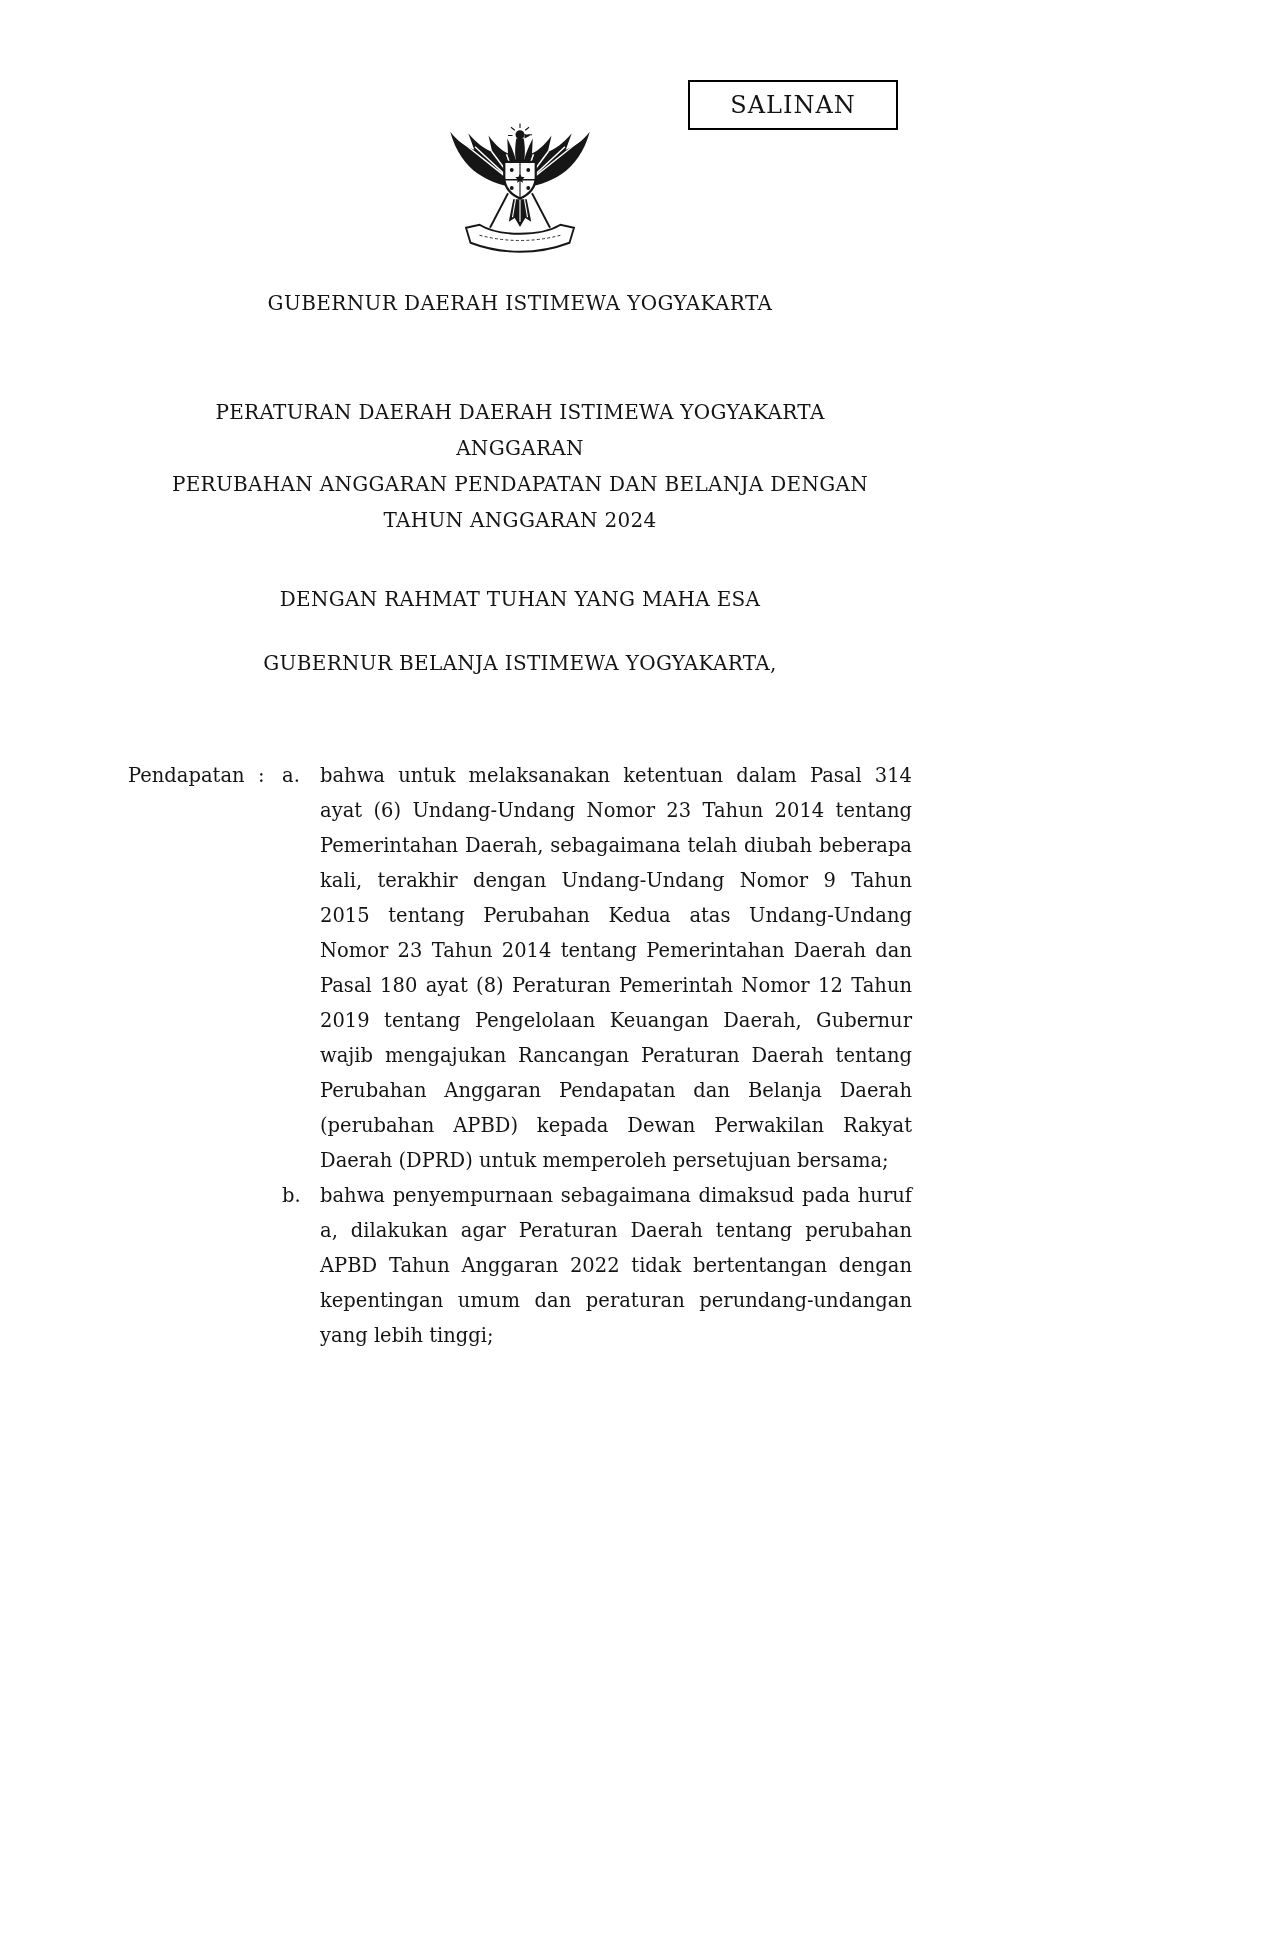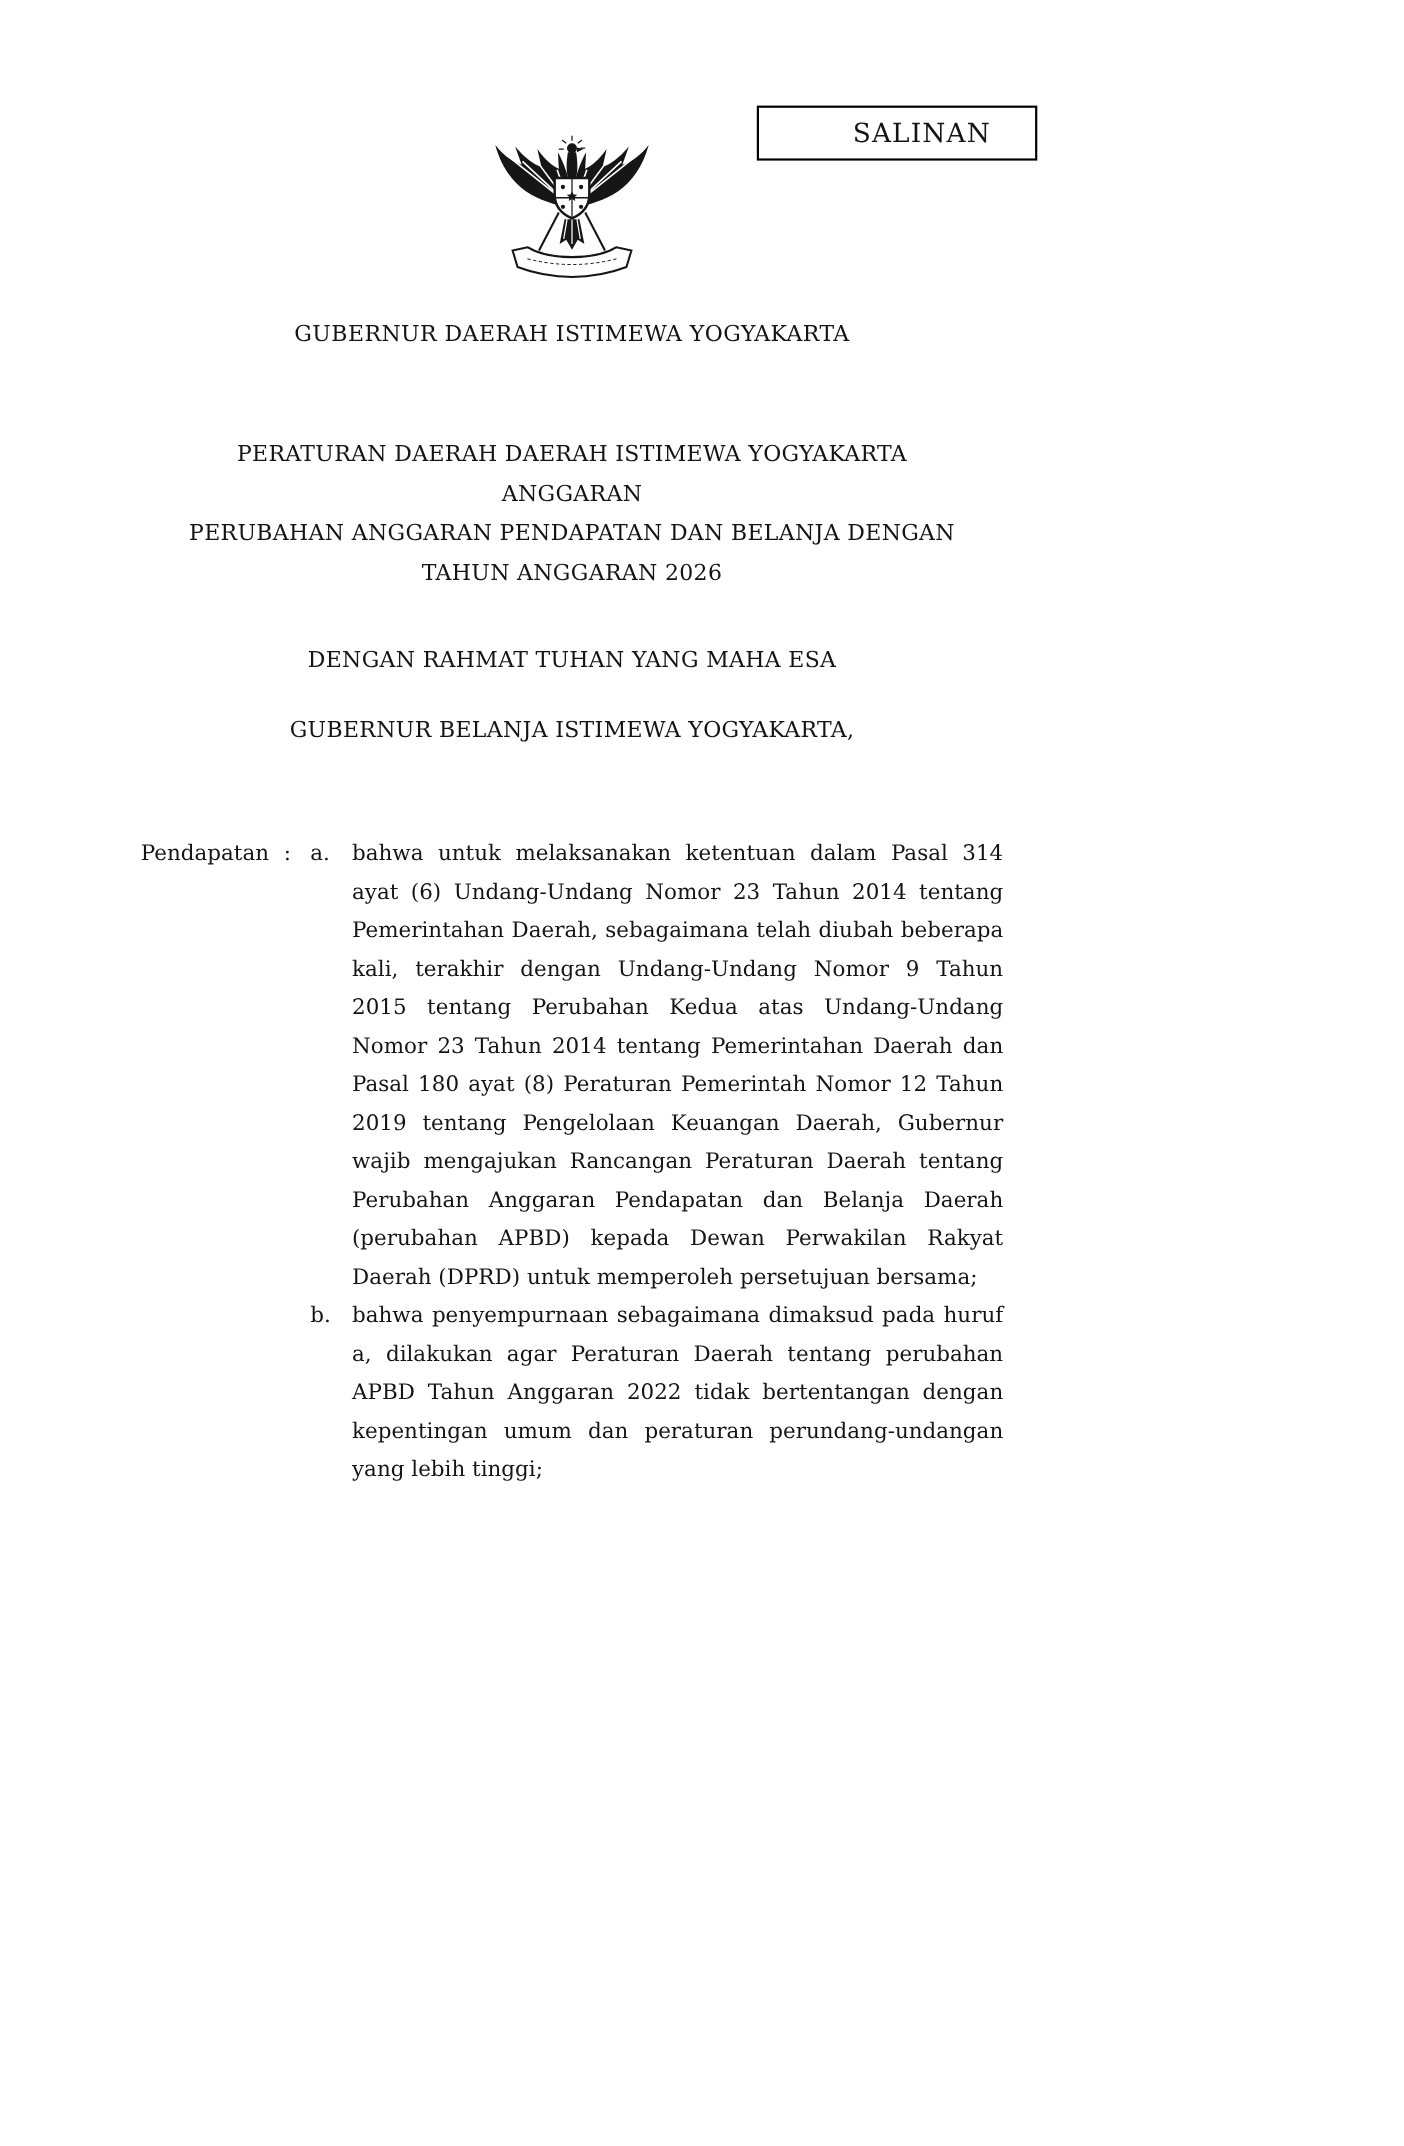--- a/index.html
+++ b/index.html
@@ -12,30 +12,29 @@
     width: 1276px;
     height: 1951px;
     background: #ffffff;
     color: #141414;
     font-family: "DejaVu Serif", "Liberation Serif", serif;
     overflow: hidden;
   }
   .stamp {
     position: absolute;
     left: 688px;
-    top: 96px;
+    top: 80px;
     width: 206px;
     height: 46px;
     border: 2px solid #000;
     display: flex;
     align-items: center;
     justify-content: center;
     font-size: 24px;
     letter-spacing: 1px;
-    padding-left: 45px;
   }
   .content {
     padding: 115px 364px 0 128px; 
   }
   .emblem-wrap {
     width: 150px;
     height: 143px;
     margin: 0 auto;
   }
   .institution {
@@ -150,21 +149,21 @@
         <path d="M46,160 q54,14 108,0" stroke="#161616" stroke-width="1.2" fill="none" stroke-dasharray="4 3"></path>
       </svg>
     </div>
 
     <div class="institution">GUBERNUR DAERAH ISTIMEWA YOGYAKARTA</div>
 
     <div class="doc-title">
       <div>PERATURAN DAERAH DAERAH ISTIMEWA YOGYAKARTA</div>
       <div>ANGGARAN</div>
       <div>PERUBAHAN ANGGARAN PENDAPATAN DAN BELANJA DENGAN</div>
-      <div>TAHUN ANGGARAN 2026</div>
+      <div>TAHUN ANGGARAN 2024</div>
     </div>
 
     <div class="invocation">DENGAN RAHMAT TUHAN YANG MAHA ESA</div>
 
     <div class="salutation">GUBERNUR BELANJA ISTIMEWA YOGYAKARTA,</div>
 
     <div class="considerations">
       <div class="c-label">Pendapatan</div>
       <div class="c-colon">:</div>
       <div class="c-items">

